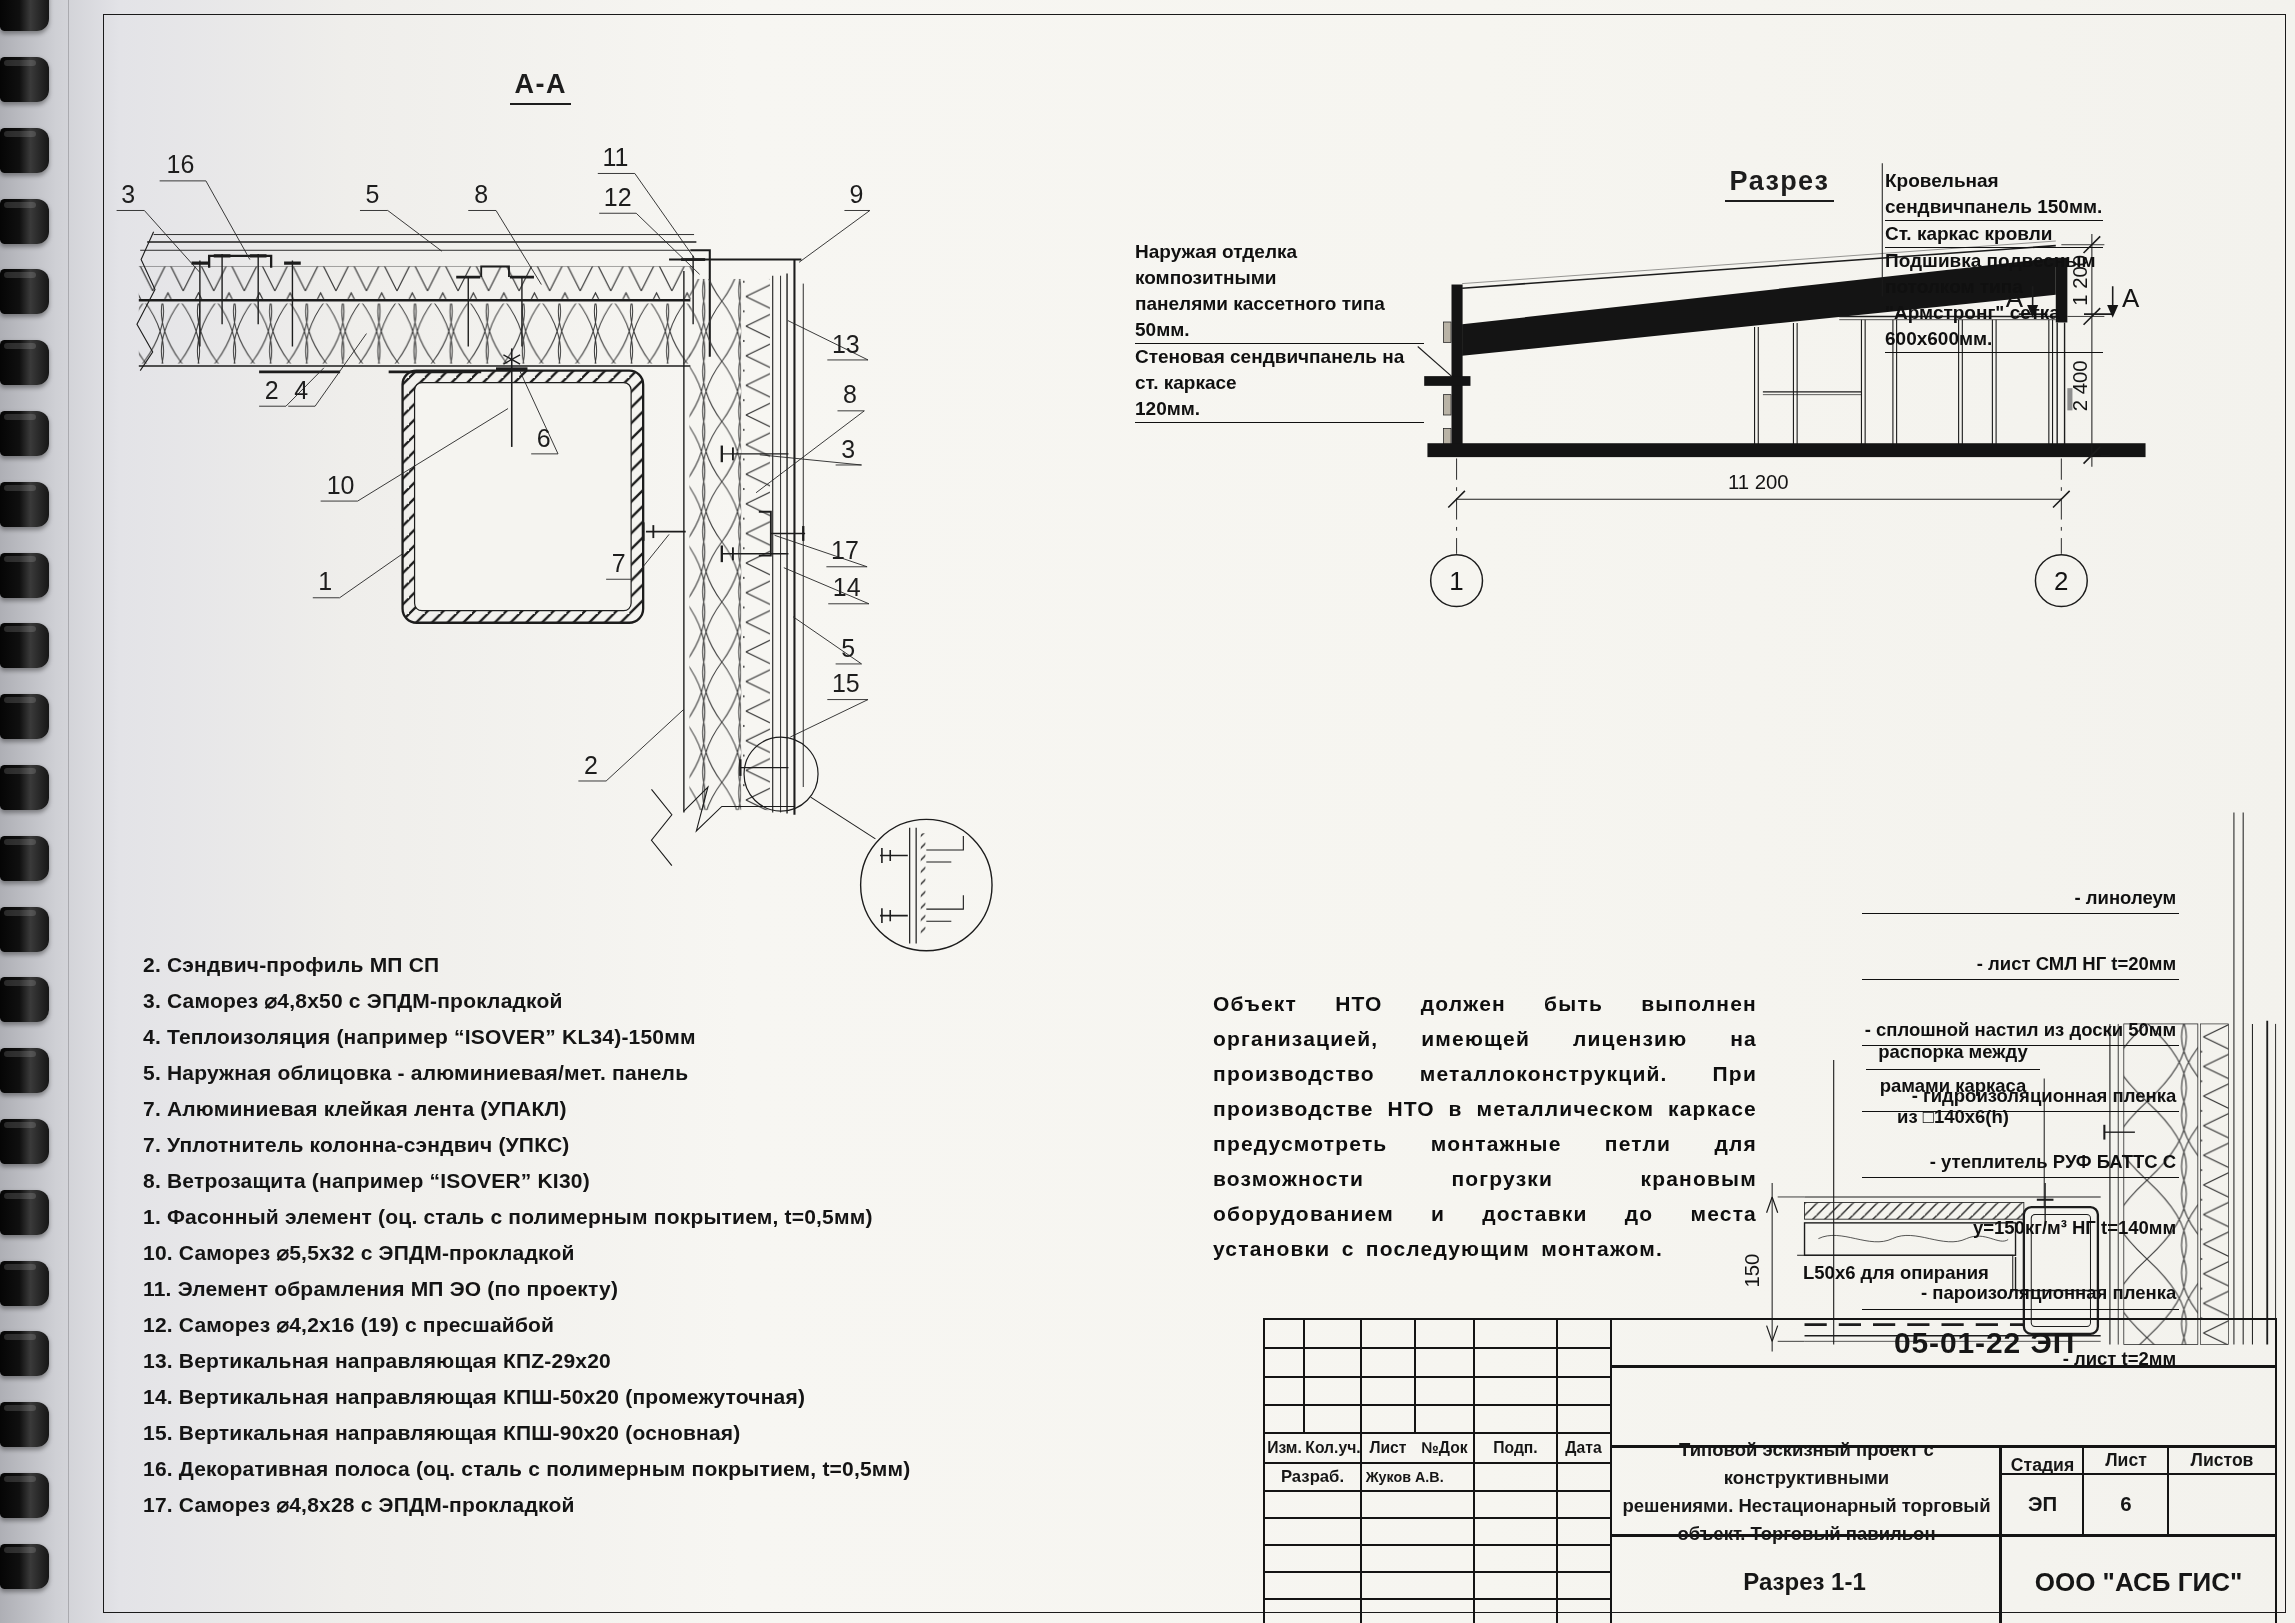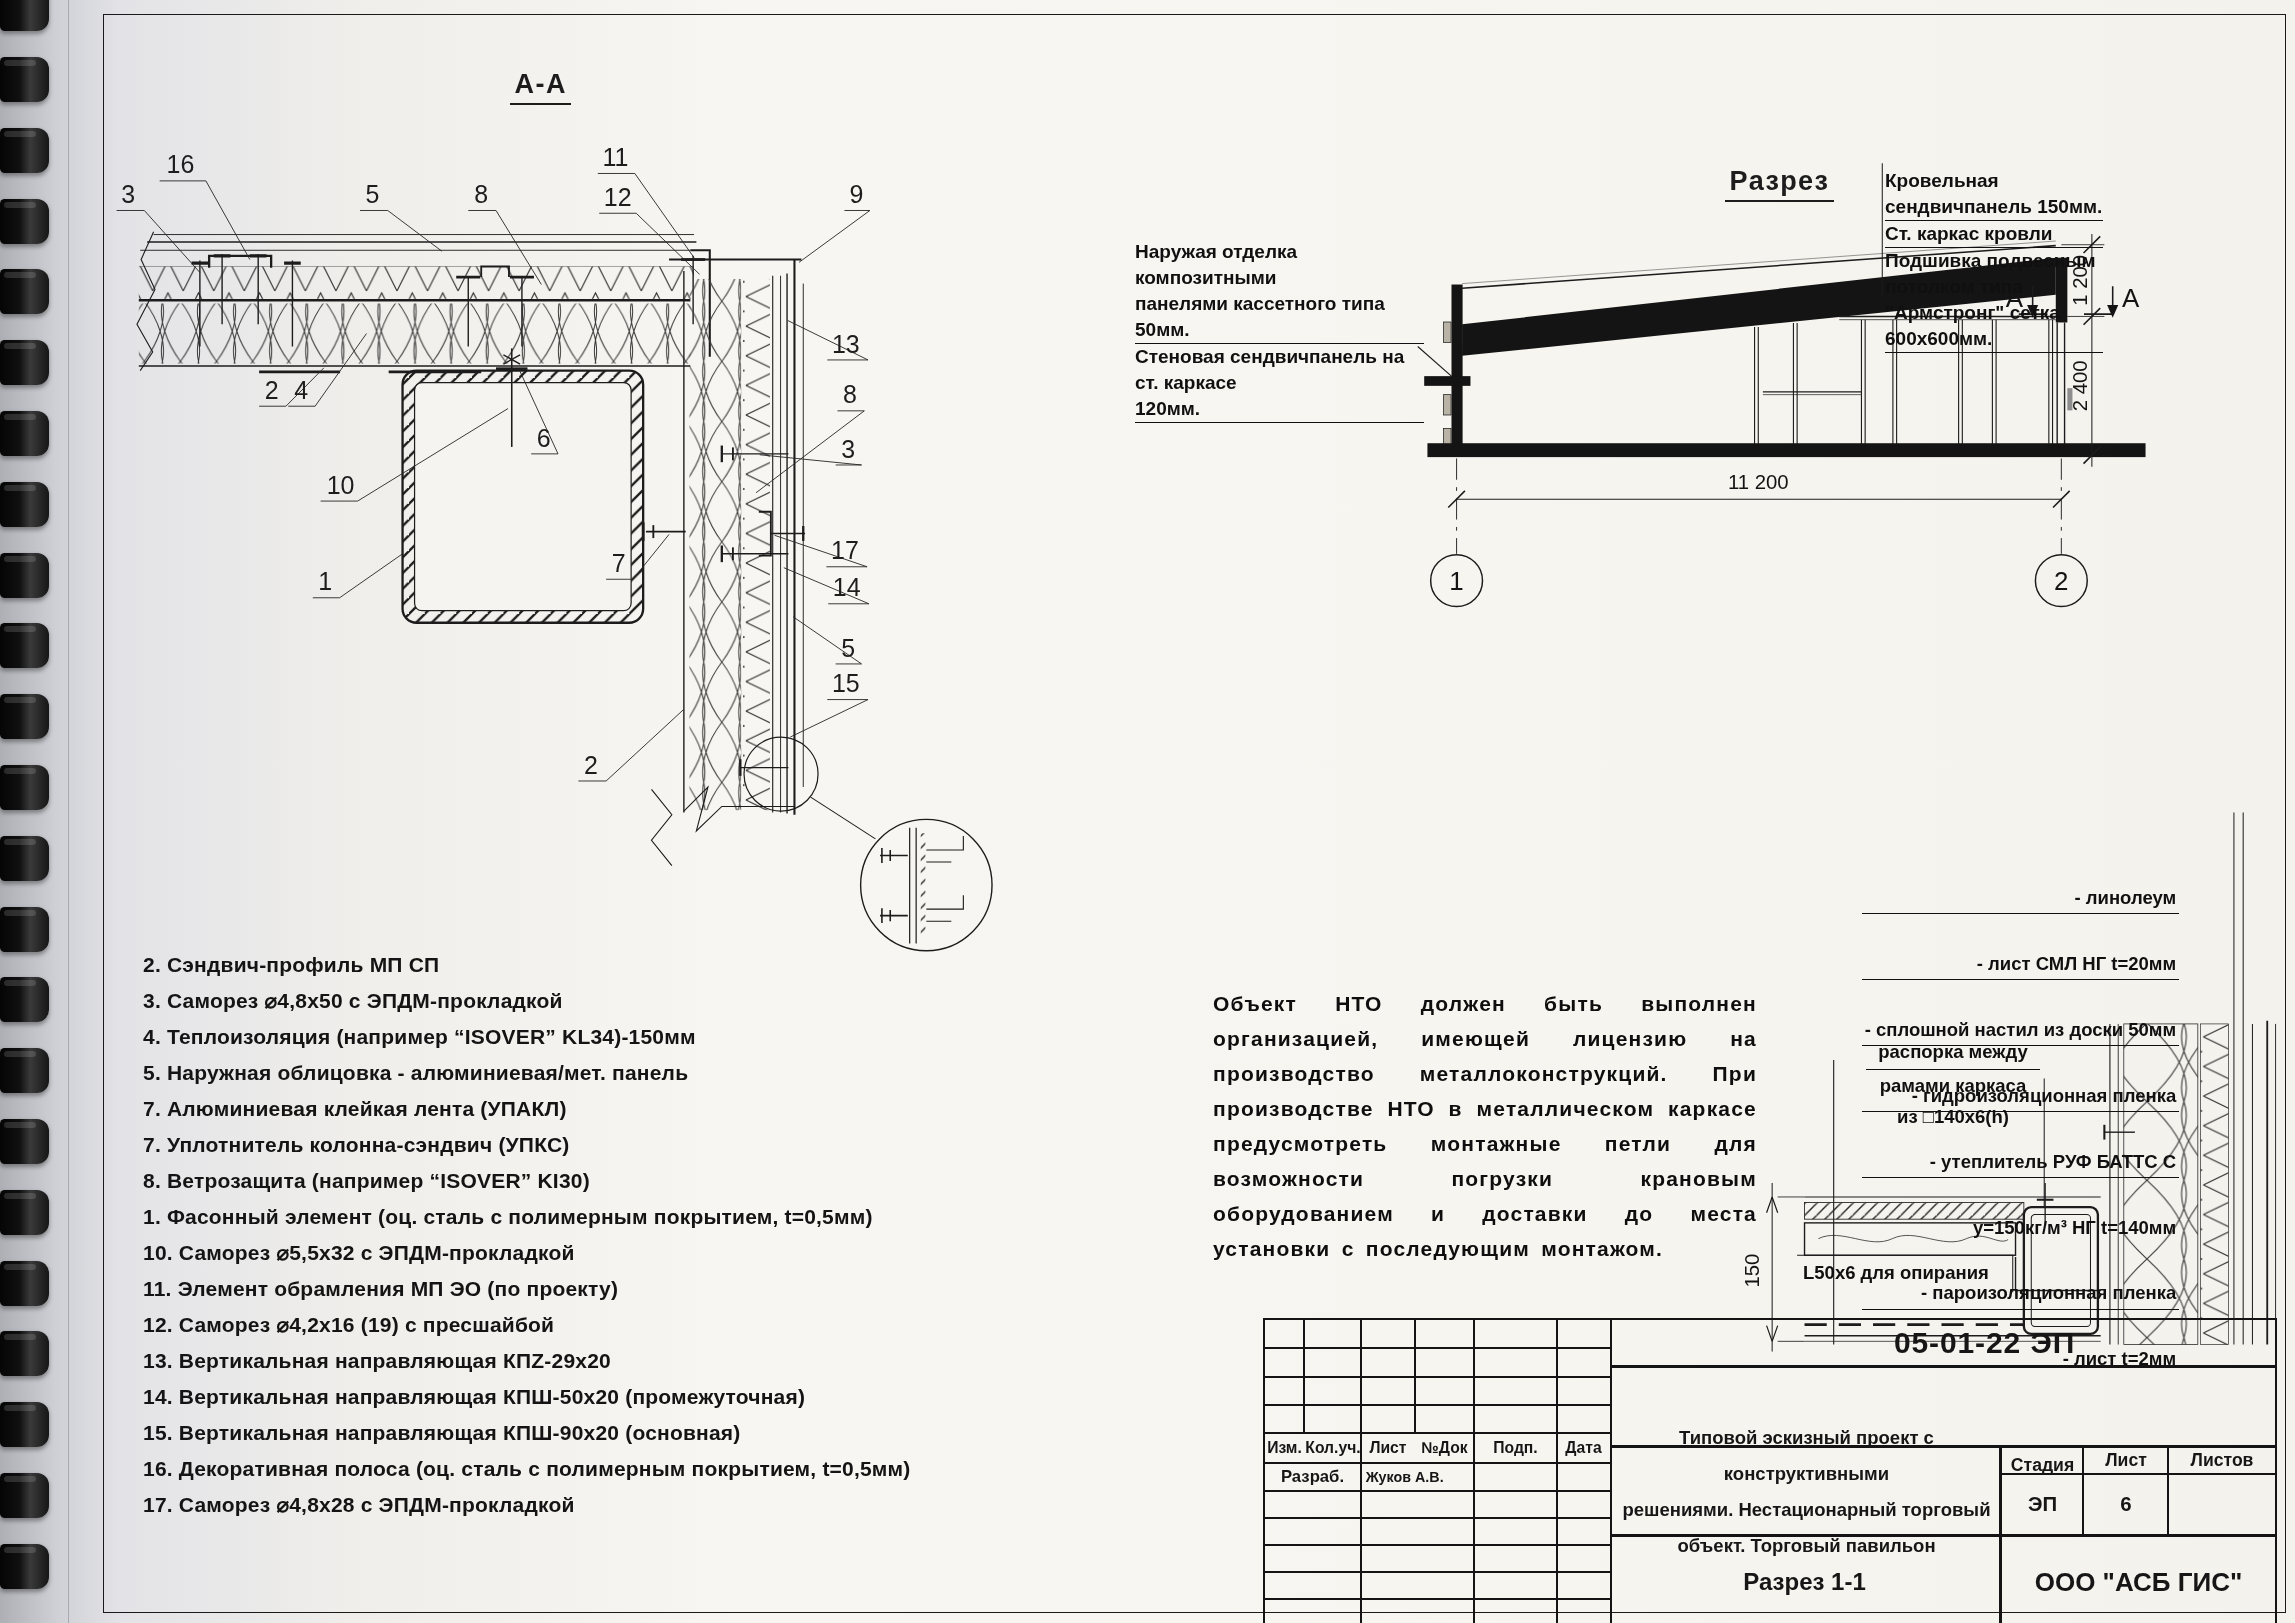--- a/index.html
+++ b/index.html
@@ -400,21 +400,21 @@
 
   <div class="abs" style="left:0;top:144px;width:95px;height:26px;display:flex;align-items:center;justify-content:center;font-size:16.7px;">Разраб.</div>
   <div class="abs" style="left:97px;top:144px;width:111px;height:26px;display:flex;align-items:center;justify-content:flex-start;padding-left:3.7px;font-size:14.3px;">Жуков А.В.</div>
 
   <div class="hline" style="left:345px;top:45px;width:665px;height:2.8px;"></div>
   <div class="hline" style="left:345px;top:125px;width:665px;height:2.8px;"></div>
   <div class="hline" style="left:345px;top:214px;width:665px;height:2.8px;"></div>
   <div class="vline" style="left:734px;top:125px;width:2.8px;height:181px;"></div>
   <div class="abs" style="left:345px;top:0;width:665px;height:45px;display:flex;align-items:center;justify-content:center;font-size:30px;letter-spacing:0.9px;margin-left:42px;">05-01-22 ЭП</div>
 
-  <div class="abs" style="left:352px;top:131px;width:379px;height:82px;display:flex;flex-direction:column;align-items:center;justify-content:center;font-size:18.5px;line-height:36px;text-align:center;">
+  <div class="abs" style="left:352px;top:131px;width:379px;height:82px;display:flex;flex-direction:column;align-items:center;justify-content:center;font-size:18.5px;line-height:28px;text-align:center;">
     <div>Типовой эскизный проект с конструктивными</div>
     <div>решениями. Нестационарный торговый</div>
     <div>объект. Торговый павильон</div>
   </div>
 
   <div class="vline" style="left:817px;top:125px;width:2.3px;height:89px;"></div>
   <div class="vline" style="left:902px;top:125px;width:2.3px;height:89px;"></div>
   <div class="hline" style="left:734px;top:153px;width:276px;height:2.3px;"></div>
   <div class="abs" style="left:737px;top:128px;width:81px;height:34px;display:flex;align-items:center;justify-content:center;font-size:17.6px;">Стадия</div>
   <div class="abs" style="left:820px;top:128px;width:82px;height:25px;display:flex;align-items:center;justify-content:center;font-size:17.6px;">Лист</div>

